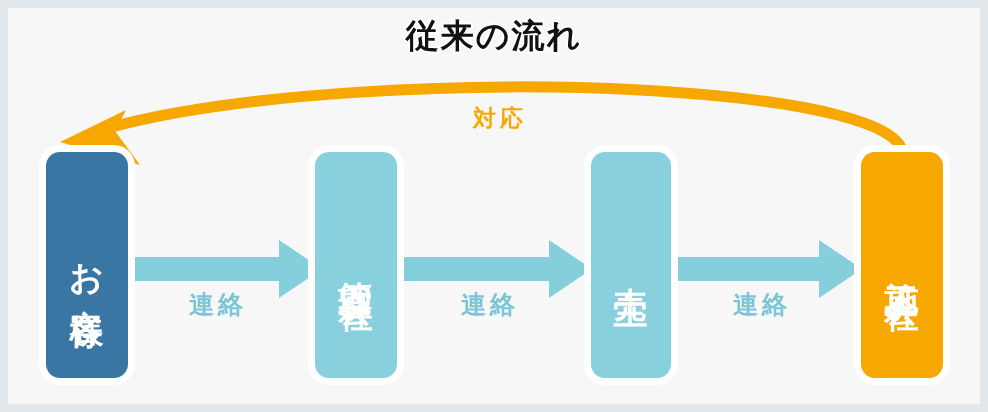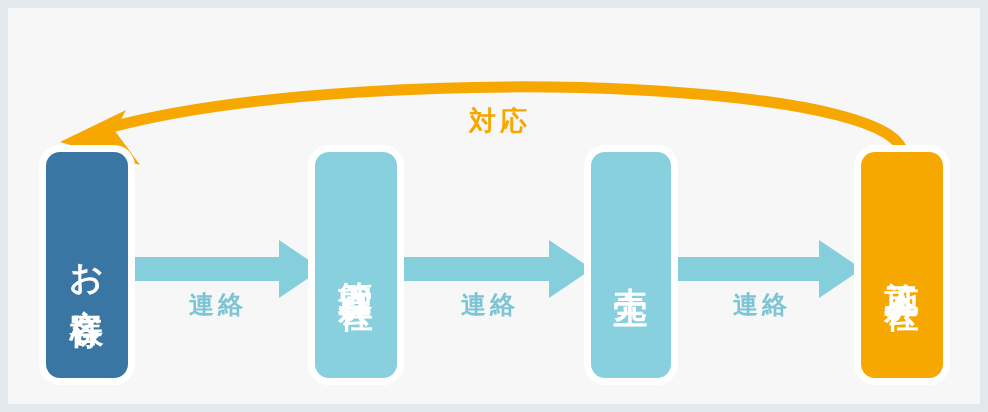--- a/index.html
+++ b/index.html
@@ -98,33 +98,34 @@
     width: 988px;
     height: 412px;
     pointer-events: none;
   }
   #return-label {
     position: absolute;
     left: 400px;
     top: 103px;
     width: 200px;
     text-align: center;
-    font-size: 27px;
+    font-size: 23px;
     font-weight: bold;
     color: #f6a800;
     letter-spacing: 4px;
     white-space: nowrap;
   }
 </style>
 </head>
 <body>
 
 <div id="root">
   <div class="panel"></div>
 
+  <div class="title">従来の流れ</div>
 
   <svg id="return-arrow" viewBox="0 0 988 412" xmlns="http://www.w3.org/2000/svg">
     <path d="M 902,152
              C 900,126 820,100 640,90
              C 470,81 240,92 108,128" fill="none" stroke="#f6a800" stroke-width="11" stroke-linecap="butt"></path>
     <polygon points="60,142 126,110 115,131 140,165" fill="#f6a800"></polygon>
   </svg>
   <div id="return-label">対応</div>
 
   <div class="flow-arrow" id="flow-0">

